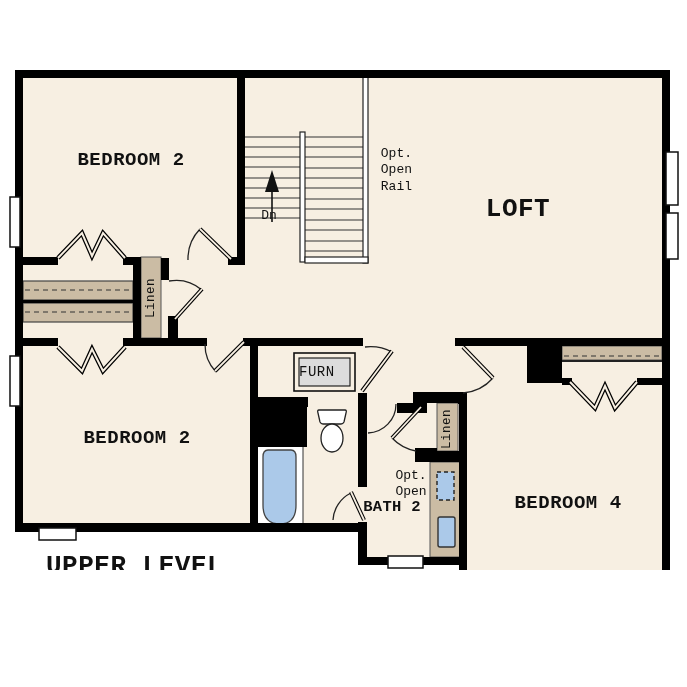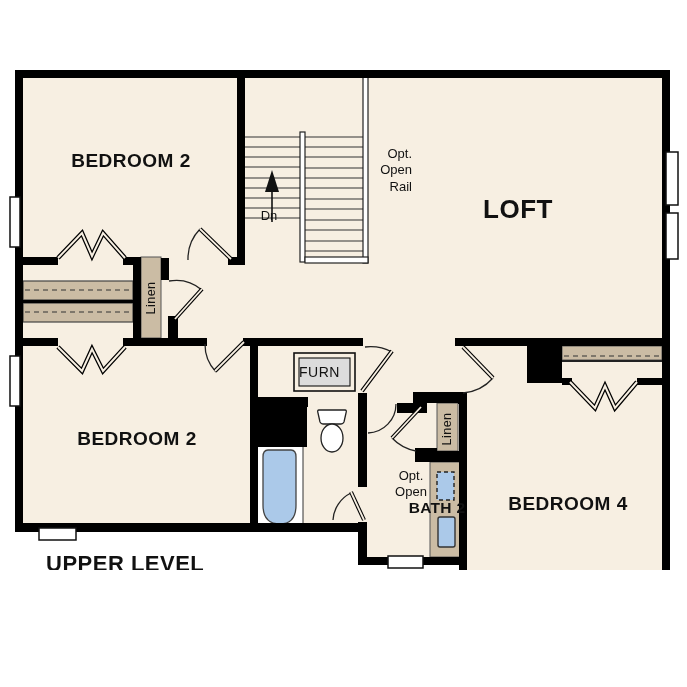--- a/index.html
+++ b/index.html
@@ -5,29 +5,29 @@
   :root{
     --floor:#f7efe2;
     --tan:#cbbca4;
     --blue:#abc9e9;
     --wall:#000000;
     --furn:#dcdcdc;
     --ink:#111111;
   }
   html,body{margin:0;padding:0;background:#ffffff;}
   #stage{position:relative;width:687px;height:570px;background:#ffffff;overflow:hidden;
-         font-family:Liberation Sans, sans-serif;}
+         font-family:Liberation Mono, monospace;}
   #plan-svg{position:absolute;left:0;top:0;}
   .lbl{position:absolute;color:var(--ink);line-height:1.25;white-space:normal;}
   .room{font-weight:bold;font-size:19px;letter-spacing:0.5px;text-align:center;}
-  .title{font-weight:bold;font-size:22px;letter-spacing:0.5px;}
+  .title{font-weight:bold;font-size:26px;letter-spacing:0.5px;}
   .small{font-size:13px;text-align:center;}
   .rot{transform:rotate(-90deg);transform-origin:center center;font-size:12.5px;
        text-align:center;letter-spacing:0.5px;}
-  .bath{font-weight:bold;font-size:15.5px;text-align:center;line-height:1.15;letter-spacing:0.3px;margin-left:45px;}
+  .bath{font-weight:bold;font-size:15.5px;text-align:center;line-height:1.15;letter-spacing:0.3px;}
   .furnlbl{font-size:14px;letter-spacing:0.5px;}
 </style>
 </head>
 <body>
 
 <div id="stage">
 
 <svg id="plan-svg" width="687" height="687" viewBox="0 0 687 687">
 
   <g>

